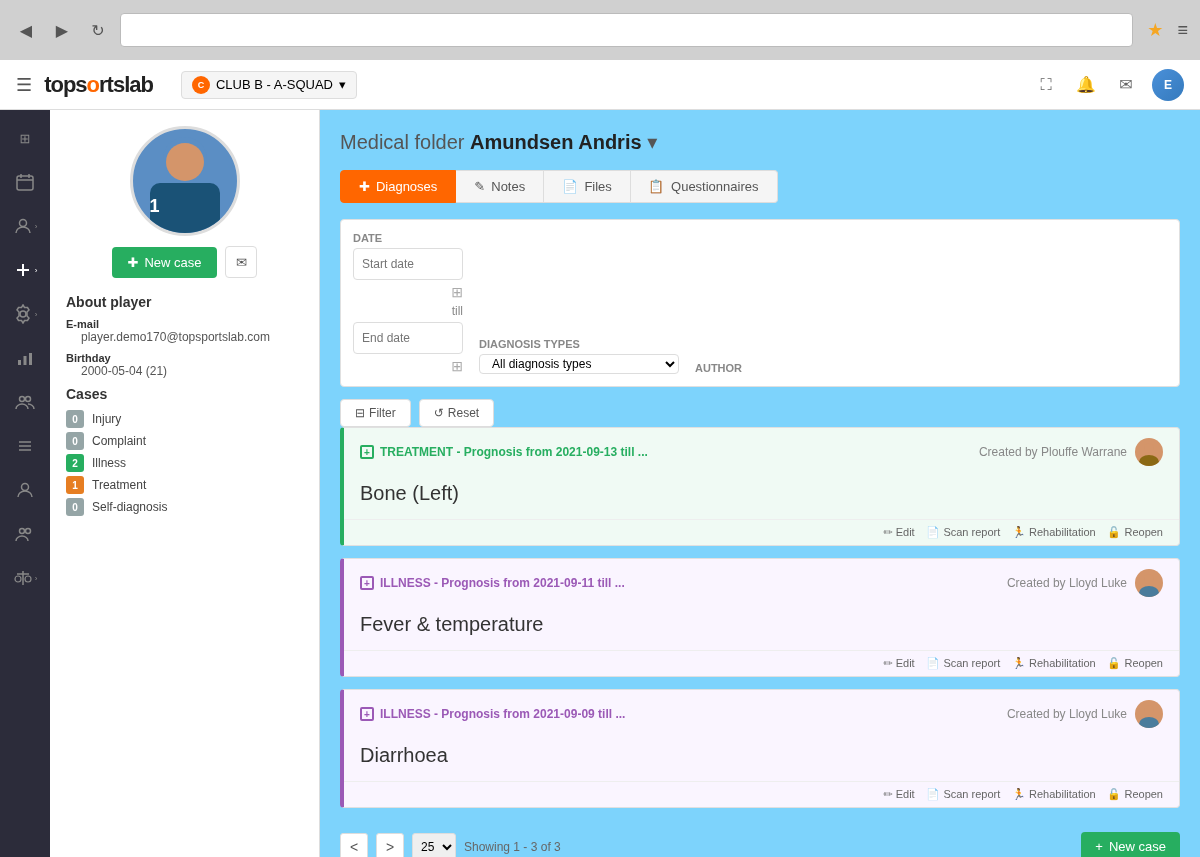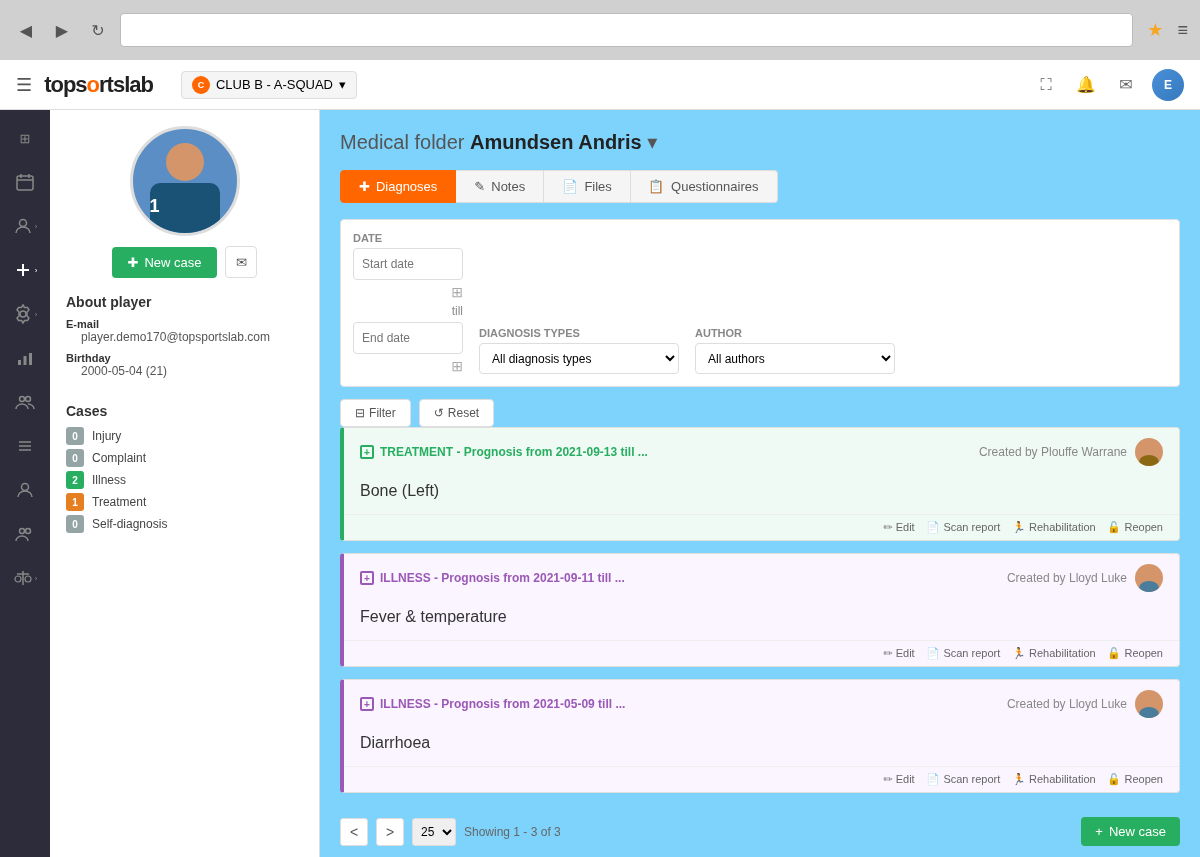--- a/index.html
+++ b/index.html
@@ -160,21 +160,21 @@
       background: white; cursor: pointer;
       display: flex; align-items: center; justify-content: center;
       color: #555;
     }
 
     .about-section { margin-top: 12px; }
     .about-title { font-size: 14px; font-weight: 600; color: #333; margin-bottom: 8px; }
     .info-label { font-size: 11px; font-weight: 600; color: #333; margin-top: 8px; }
     .info-value { font-size: 12px; color: #555; padding-left: 15px; }
 
-    .cases-section { margin-top: 25px; }
+    .cases-section { margin-top: 8px; }
     .cases-title { font-size: 14px; font-weight: 600; color: #333; margin-bottom: 8px; }
     .case-item { display: flex; align-items: center; gap: 8px; margin-bottom: 4px; }
     .case-badge {
       width: 18px; height: 18px;
       border-radius: 3px;
       display: flex; align-items: center; justify-content: center;
       font-size: 10px; font-weight: bold; color: white;
     }
     .case-badge.gray { background: #95a5a6; }
     .case-badge.green { background: #27ae60; }
@@ -238,21 +238,21 @@
       display: flex; align-items: flex-end; gap: 4px; flex-direction: column;
     }
     .date-input {
       height: 32px; padding: 0 8px;
       border: 1px solid #ddd; border-radius: 4px;
       font-size: 12px; color: #888;
       background: white; width: 110px;
     }
     .date-sep { color: #888; font-size: 12px; }
     .filter-select {
-      height: 31px; padding: 0 8px;
+      height: 20px; padding: 0 8px;
       border: 1px solid #ddd; border-radius: 4px;
       font-size: 12px; background: white;
       min-width: 200px;
     }
     .filter-actions { display: flex; gap: 8px; margin-top: 12px; }
     .filter-btn {
       padding: 6px 14px;
       border: 1px solid #ddd; border-radius: 4px;
       background: white; cursor: pointer;
       font-size: 12px; color: #555;
@@ -295,21 +295,21 @@
     }
     .creator-avatar {
       width: 28px; height: 28px;
       border-radius: 50%;
       background: #d4956a;
       overflow: hidden;
       display: flex; align-items: center; justify-content: center;
     }
 
     .card-body { padding: 6px 16px 10px; }
-    .diagnosis-name { font-size: 16px; color: #333; margin-bottom: 4px; }
+    .diagnosis-name { font-size: 20px; color: #333; margin-bottom: 4px; }
 
     .card-actions {
       display: flex;
       justify-content: flex-end;
       gap: 12px;
       padding: 6px 16px;
       border-top: 1px solid #eee;
     }
     .card-action-btn {
       font-size: 11px; color: #666;
@@ -555,23 +555,20 @@
           </div>
         </div>
         <div class="filter-group">
           <span class="filter-label">Diagnosis types</span>
           <select class="filter-select">
             <option>All diagnosis types</option>
           </select>
         </div>
         <div class="filter-group">
           <span class="filter-label">Author</span>
-          <select class="filter-select">
-            <option>All authors</option>
-          </select>
         </div>
       </div>
       <div class="filter-actions">
         <button class="filter-btn">
           <span>⊟</span>
           <span>Filter</span>
         </button>
         <button class="filter-btn">
           <span>↺</span>
           <span>Reset</span>
@@ -629,21 +626,21 @@
           <button class="card-action-btn">📄 Scan report</button>
           <button class="card-action-btn">🏃 Rehabilitation</button>
           <button class="card-action-btn">🔓 Reopen</button>
         </div>
       </div>
 
       <div class="diagnosis-card illness">
         <div class="card-header">
           <div class="card-type illness-type">
             <div class="card-type-icon">+</div>
-            <span>ILLNESS - Prognosis from 2021-05-09 till ...</span>
+            <span>ILLNESS - Prognosis from 2021-09-09 till ...</span>
           </div>
           <div class="card-creator">
             <span>Created by Lloyd Luke</span>
             <div class="creator-avatar">
               <svg width="28" height="28" viewBox="0 0 28 28">
                   <circle cx="14" cy="10" r="5" fill="#d4956a"></circle>
                   <ellipse cx="14" cy="24" rx="10" ry="7" fill="#4a7c9c"></ellipse>
                 </svg>
             </div>
           </div>

